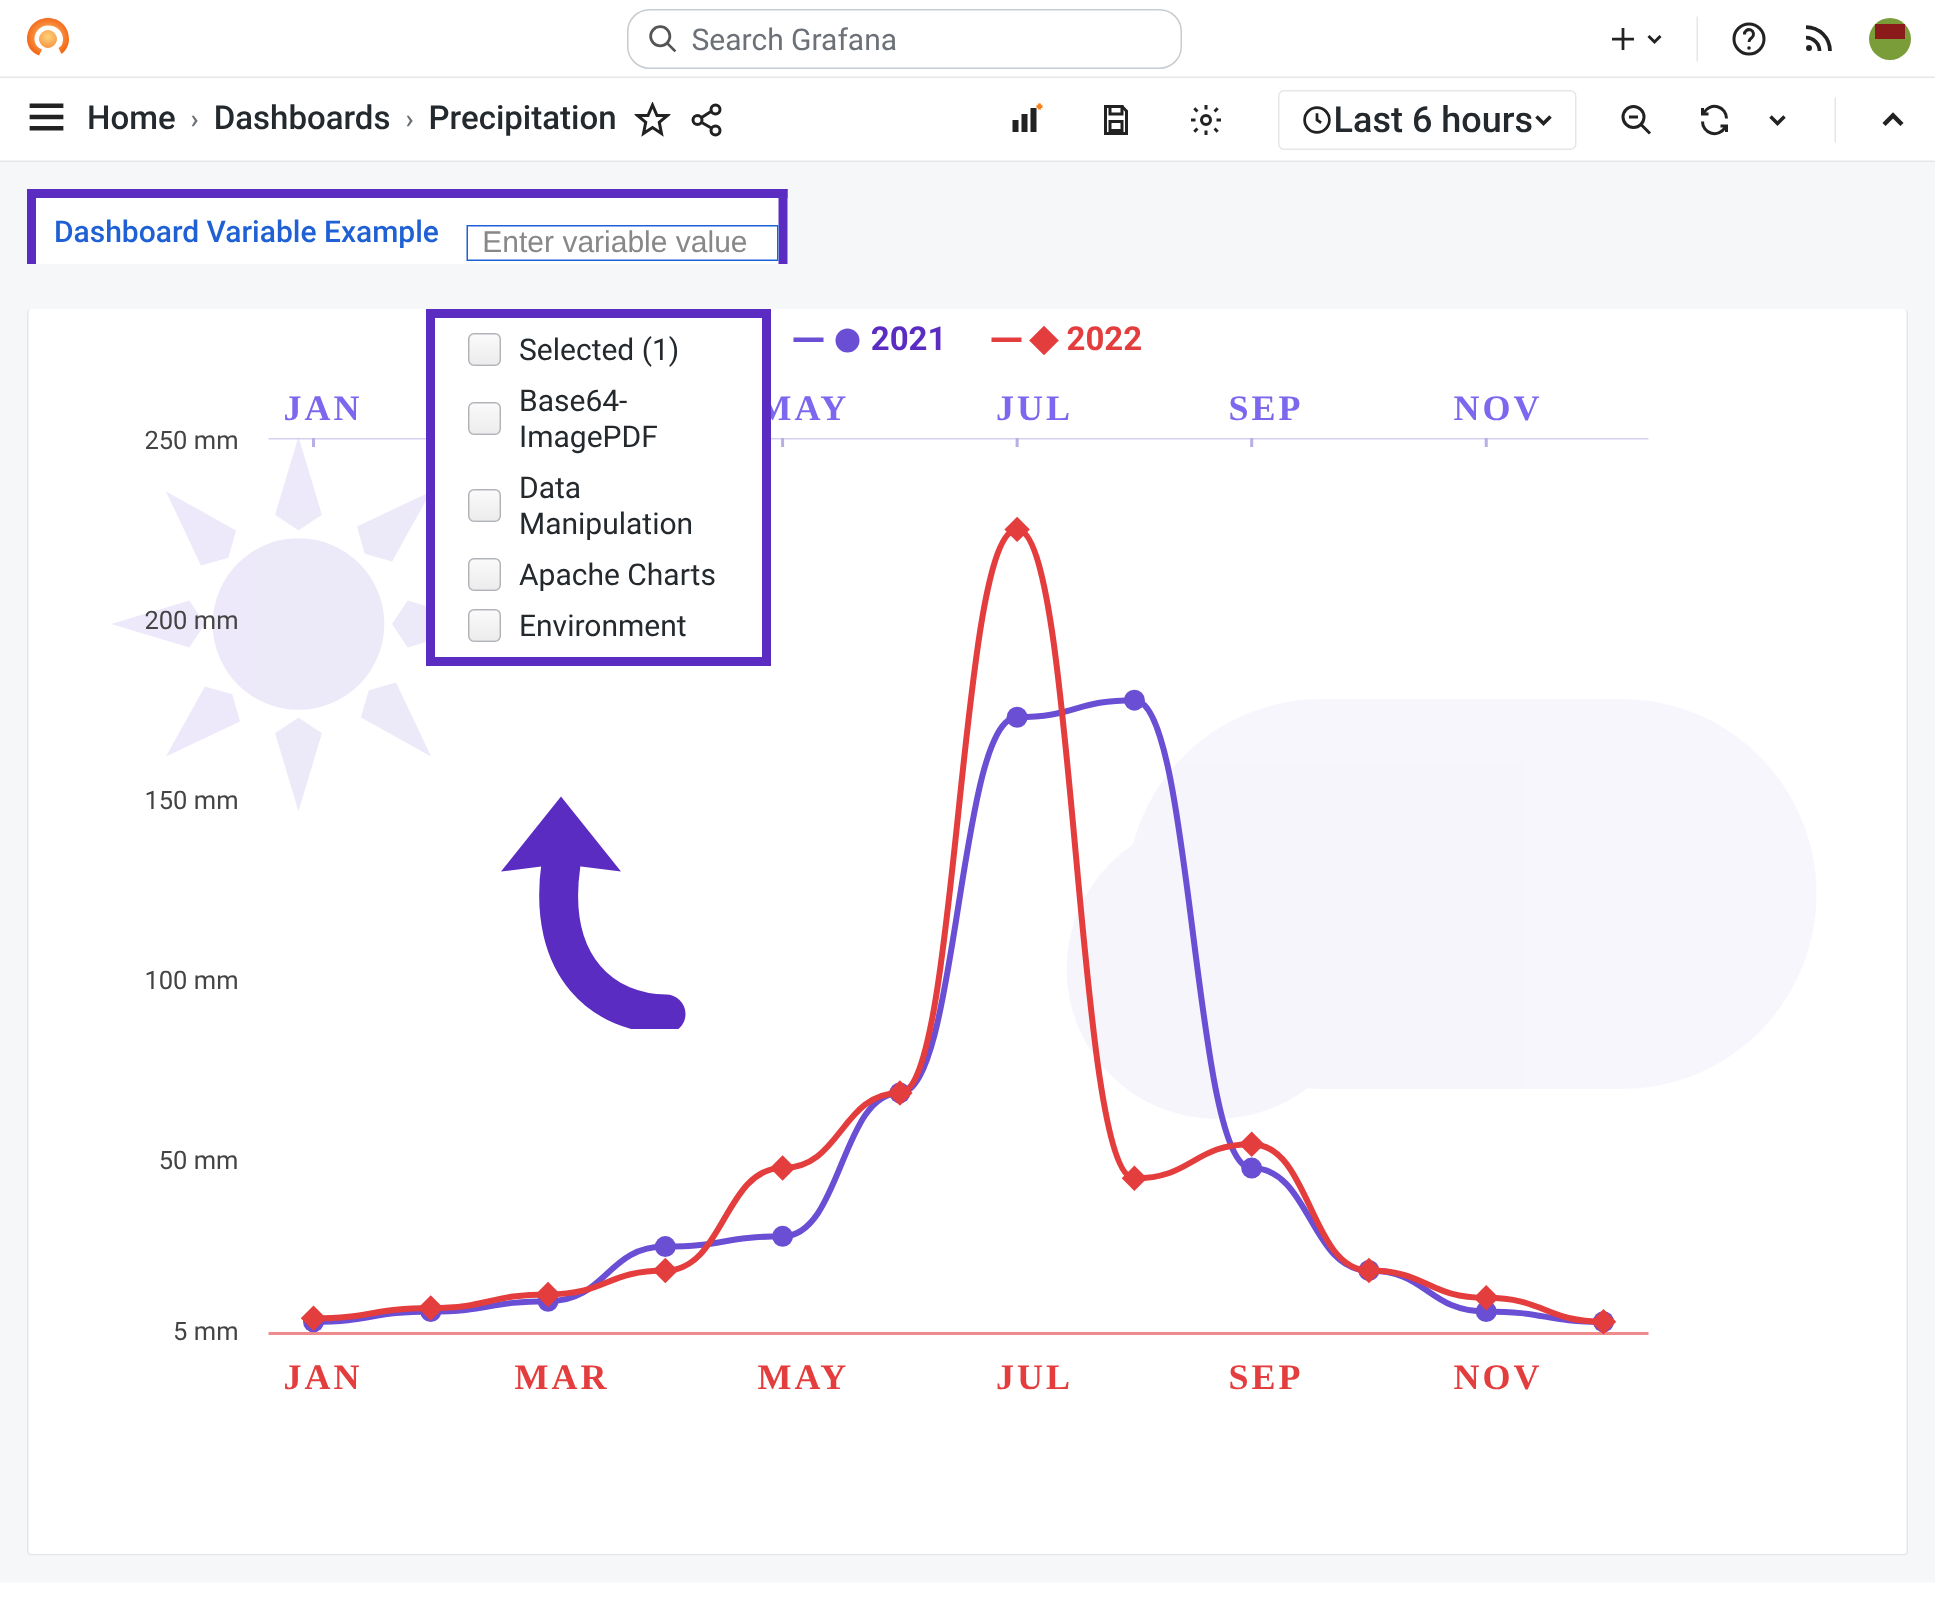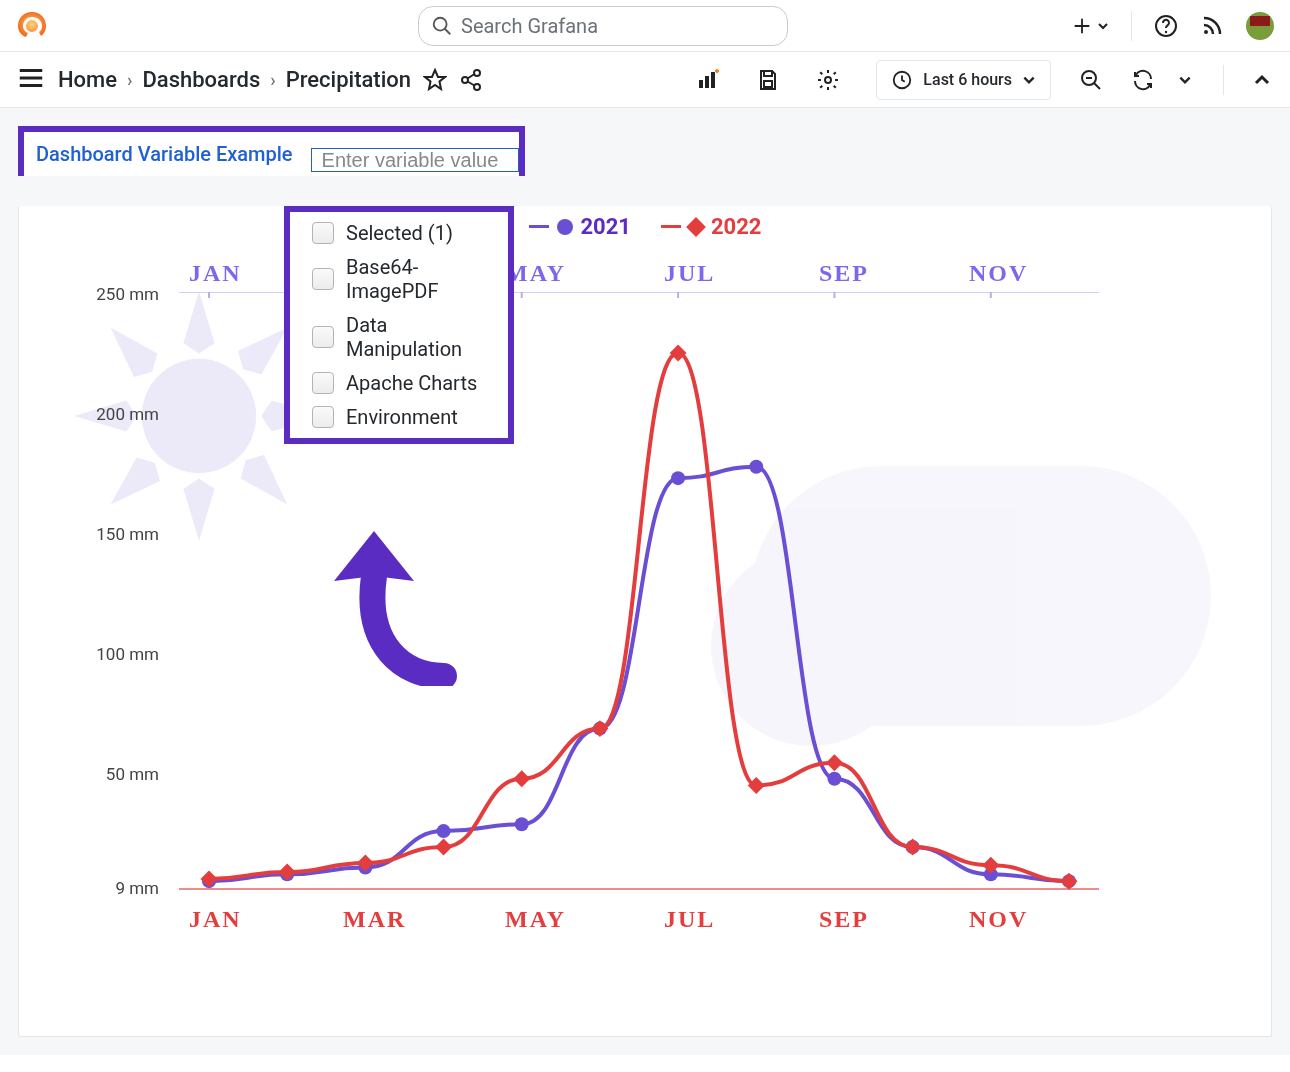--- a/index.html
+++ b/index.html
@@ -39,31 +39,31 @@
   
   .subbar {
     height: 56px; display:flex; align-items:center; padding: 0 16px;
     border-bottom: 1px solid #e4e7ea; gap: 12px;
   }
   .menu-icon { cursor:pointer; }
   .breadcrumbs { display:flex; align-items:center; gap:10px; font-size:22px; font-weight:500; }
   .chev { color:#6b7177; font-size:18px; }
   .subbar .spacer { flex:1; }
   .time-picker {
-    display:flex; align-items:center; gap:10px;
+    display:flex; align-items:center; 
     border:1px solid #e4e7ea; border-radius:4px;
-    height:40px; padding:0 14px; font-size:16px; font-weight:500;
+    height:40px; padding:0 14px; font-size:24px; font-weight:500;
   }
   .sub-icon { width:24px; height:24px; display:flex; align-items:center; justify-content:center; cursor:pointer; }
   .divider-v { width:1px; height:30px; background:#e4e7ea; }
 
   
   .content { background:#f6f7f8; padding:18px; }
   .var-row {
-    display:inline-flex; align-items:flex-start;
+    display:inline-flex; align-items:center;
     border:6px solid #5b2cc2; border-bottom:none;
     background:#fff;
   }
   .var-label {
     color:#1f60d4; font-size:20px; font-weight:500;
     padding:10px 18px 10px 12px;
   }
   .var-input {
     border:1px solid #1f60d4; height:24px; width:208px; font-size:20px;
     padding:0 10px; color:#777; outline:none;margin-top:16px;
@@ -323,21 +323,21 @@
       <span class="month-top" style="left:466px">MAY</span>
       <span class="month-top" style="left:625px">JUL</span>
       <span class="month-top" style="left:780px">SEP</span>
       <span class="month-top" style="left:930px">NOV</span>
 
       <span class="ylabel" style="left:50px; top:78px">250 mm</span>
       <span class="ylabel" style="left:50px; top:198px">200 mm</span>
       <span class="ylabel" style="left:50px; top:318px">150 mm</span>
       <span class="ylabel" style="left:50px; top:438px">100 mm</span>
       <span class="ylabel" style="left:50px; top:558px">50 mm</span>
-      <span class="ylabel" style="left:50px; top:672px">9 mm</span>
+      <span class="ylabel" style="left:50px; top:672px">5 mm</span>
 
       <span class="month-bottom" style="left:150px">JAN</span>
       <span class="month-bottom" style="left:304px">MAR</span>
       <span class="month-bottom" style="left:466px">MAY</span>
       <span class="month-bottom" style="left:625px">JUL</span>
       <span class="month-bottom" style="left:780px">SEP</span>
       <span class="month-bottom" style="left:930px">NOV</span>
 
       <div class="plot">
         <div class="gridline" style="top:0"></div>

